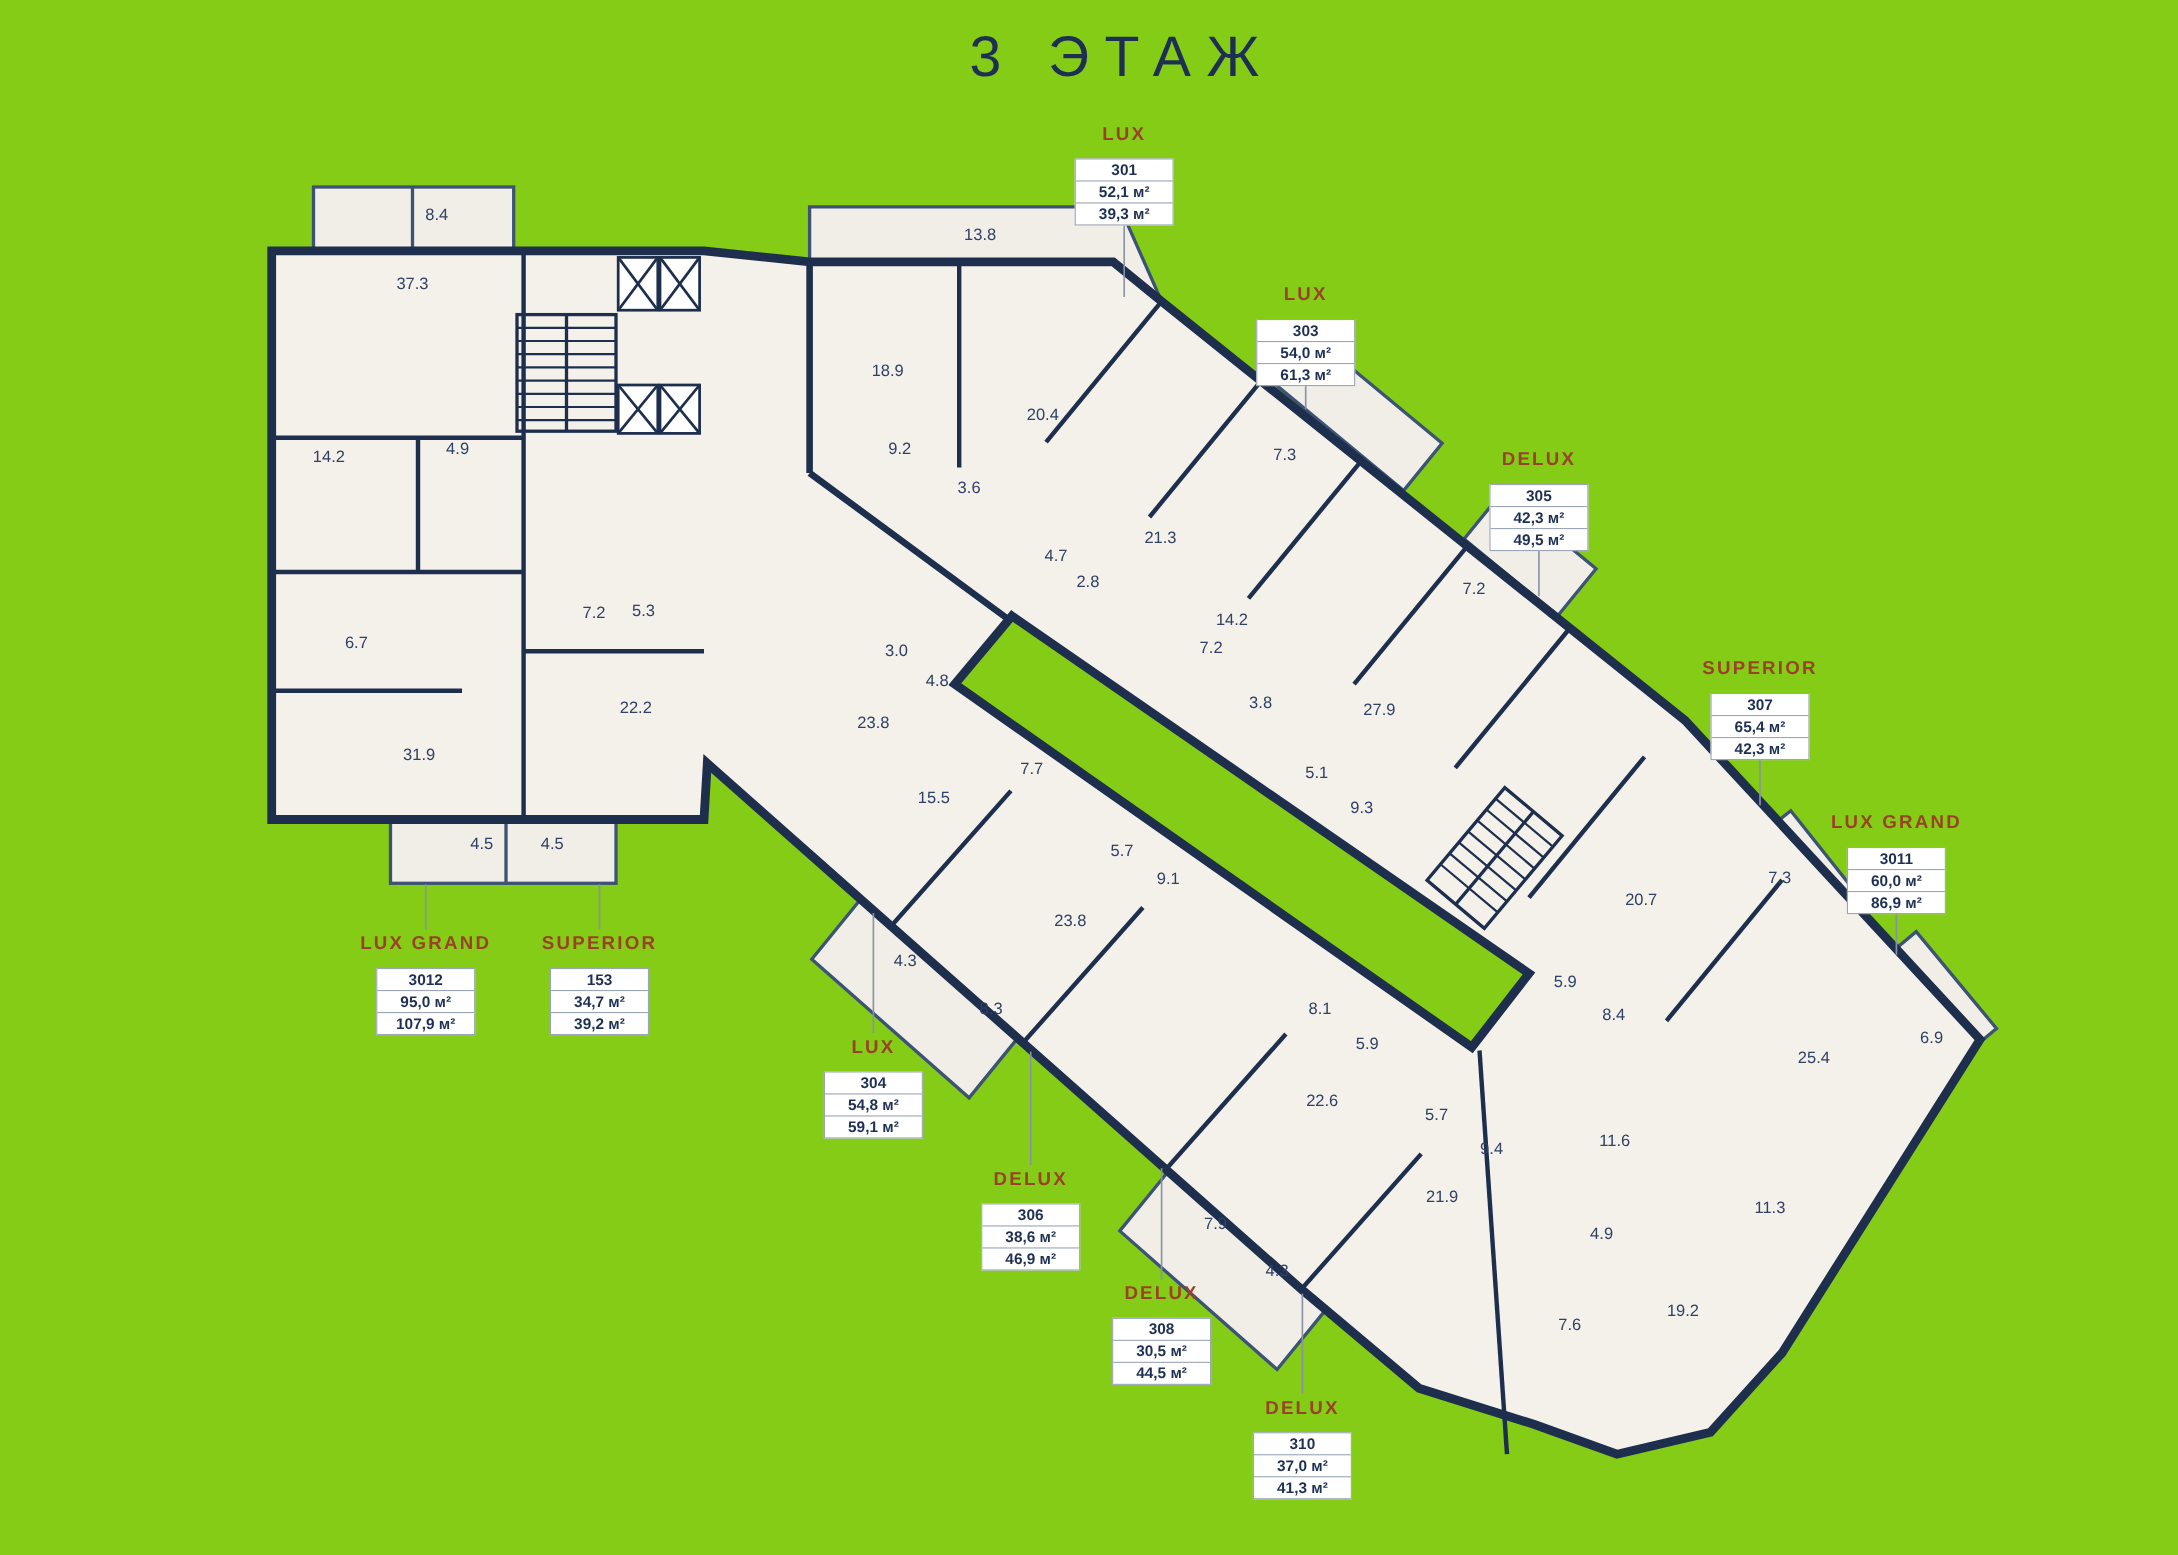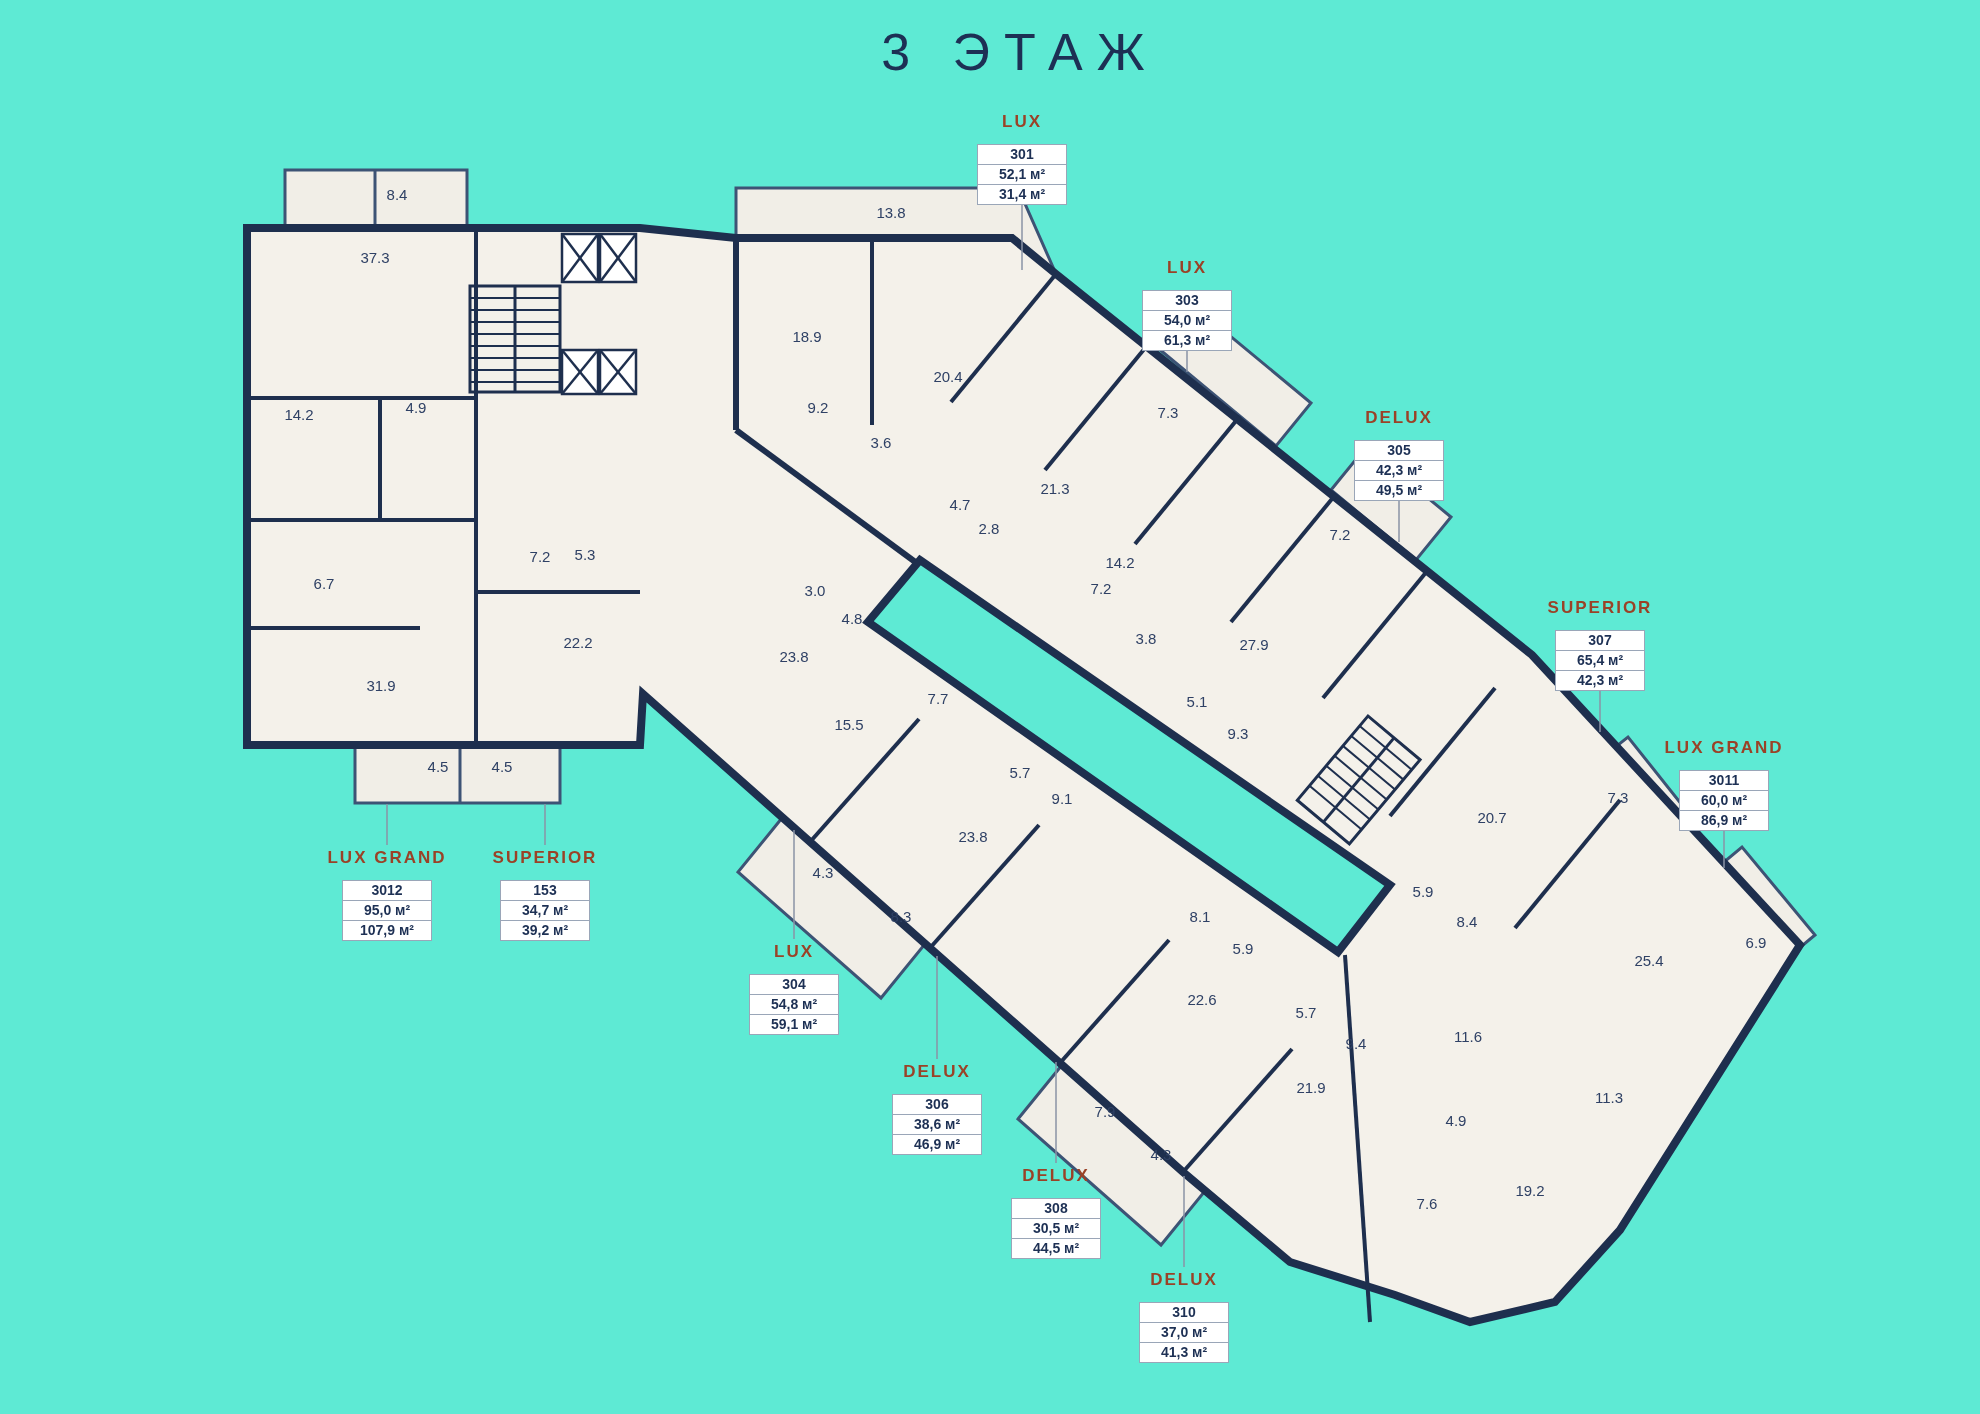--- a/index.html
+++ b/index.html
@@ -1,16 +1,16 @@
 <!DOCTYPE html>
 <html><head>
 <meta charset="utf-8">
 <style>
   html,body{margin:0;padding:0;background:#ffffff;}
-  #stage{position:relative;width:1980px;height:1414px;background:#5eead4;overflow:hidden;
+  #stage{position:relative;width:1980px;height:1414px;background:#84cc16;overflow:hidden;
          font-family:"Liberation Sans",sans-serif;}
   #plan-svg{position:absolute;left:0;top:0;}
   #page-title{position:absolute;left:0;top:22px;width:2040px;text-align:center;
 
               font-size:52px;letter-spacing:14px;color:#1d3054;font-weight:500;}
   .apt-card{position:absolute;width:150px;margin-left:-75px;text-align:center;cursor:pointer;}
   .apt-type{font-size:17px;font-weight:bold;letter-spacing:2px;color:#9a4227;margin-bottom:3px;white-space:nowrap;}
   .apt-table{width:88px;margin:12px auto;background:#ffffff;border:1.5px solid #9aa6b8;}
   .apt-row{font-size:14px;font-weight:bold;color:#1d3054;padding:1px 2px;line-height:17px;}
   .apt-row + .apt-row{border-top:1.5px solid #9aa6b8;}
@@ -181,21 +181,21 @@
         <text x="1530" y="1196" class="room-label">19.2</text>
       </g>
   </svg>
 
   <div id="cards-layer">
       <div class="apt-card" style="left: 1022px; top: 112px;">
         <div class="apt-type">LUX</div>
         <div class="apt-table">
           <div class="apt-row">301</div>
           <div class="apt-row">52,1 м²</div>
-          <div class="apt-row">31,4 м²</div>
+          <div class="apt-row">39,3 м²</div>
         </div>
       </div>
       <div class="apt-card" style="left: 1187px; top: 258px;">
         <div class="apt-type">LUX</div>
         <div class="apt-table">
           <div class="apt-row">303</div>
           <div class="apt-row">54,0 м²</div>
           <div class="apt-row">61,3 м²</div>
         </div>
       </div>

